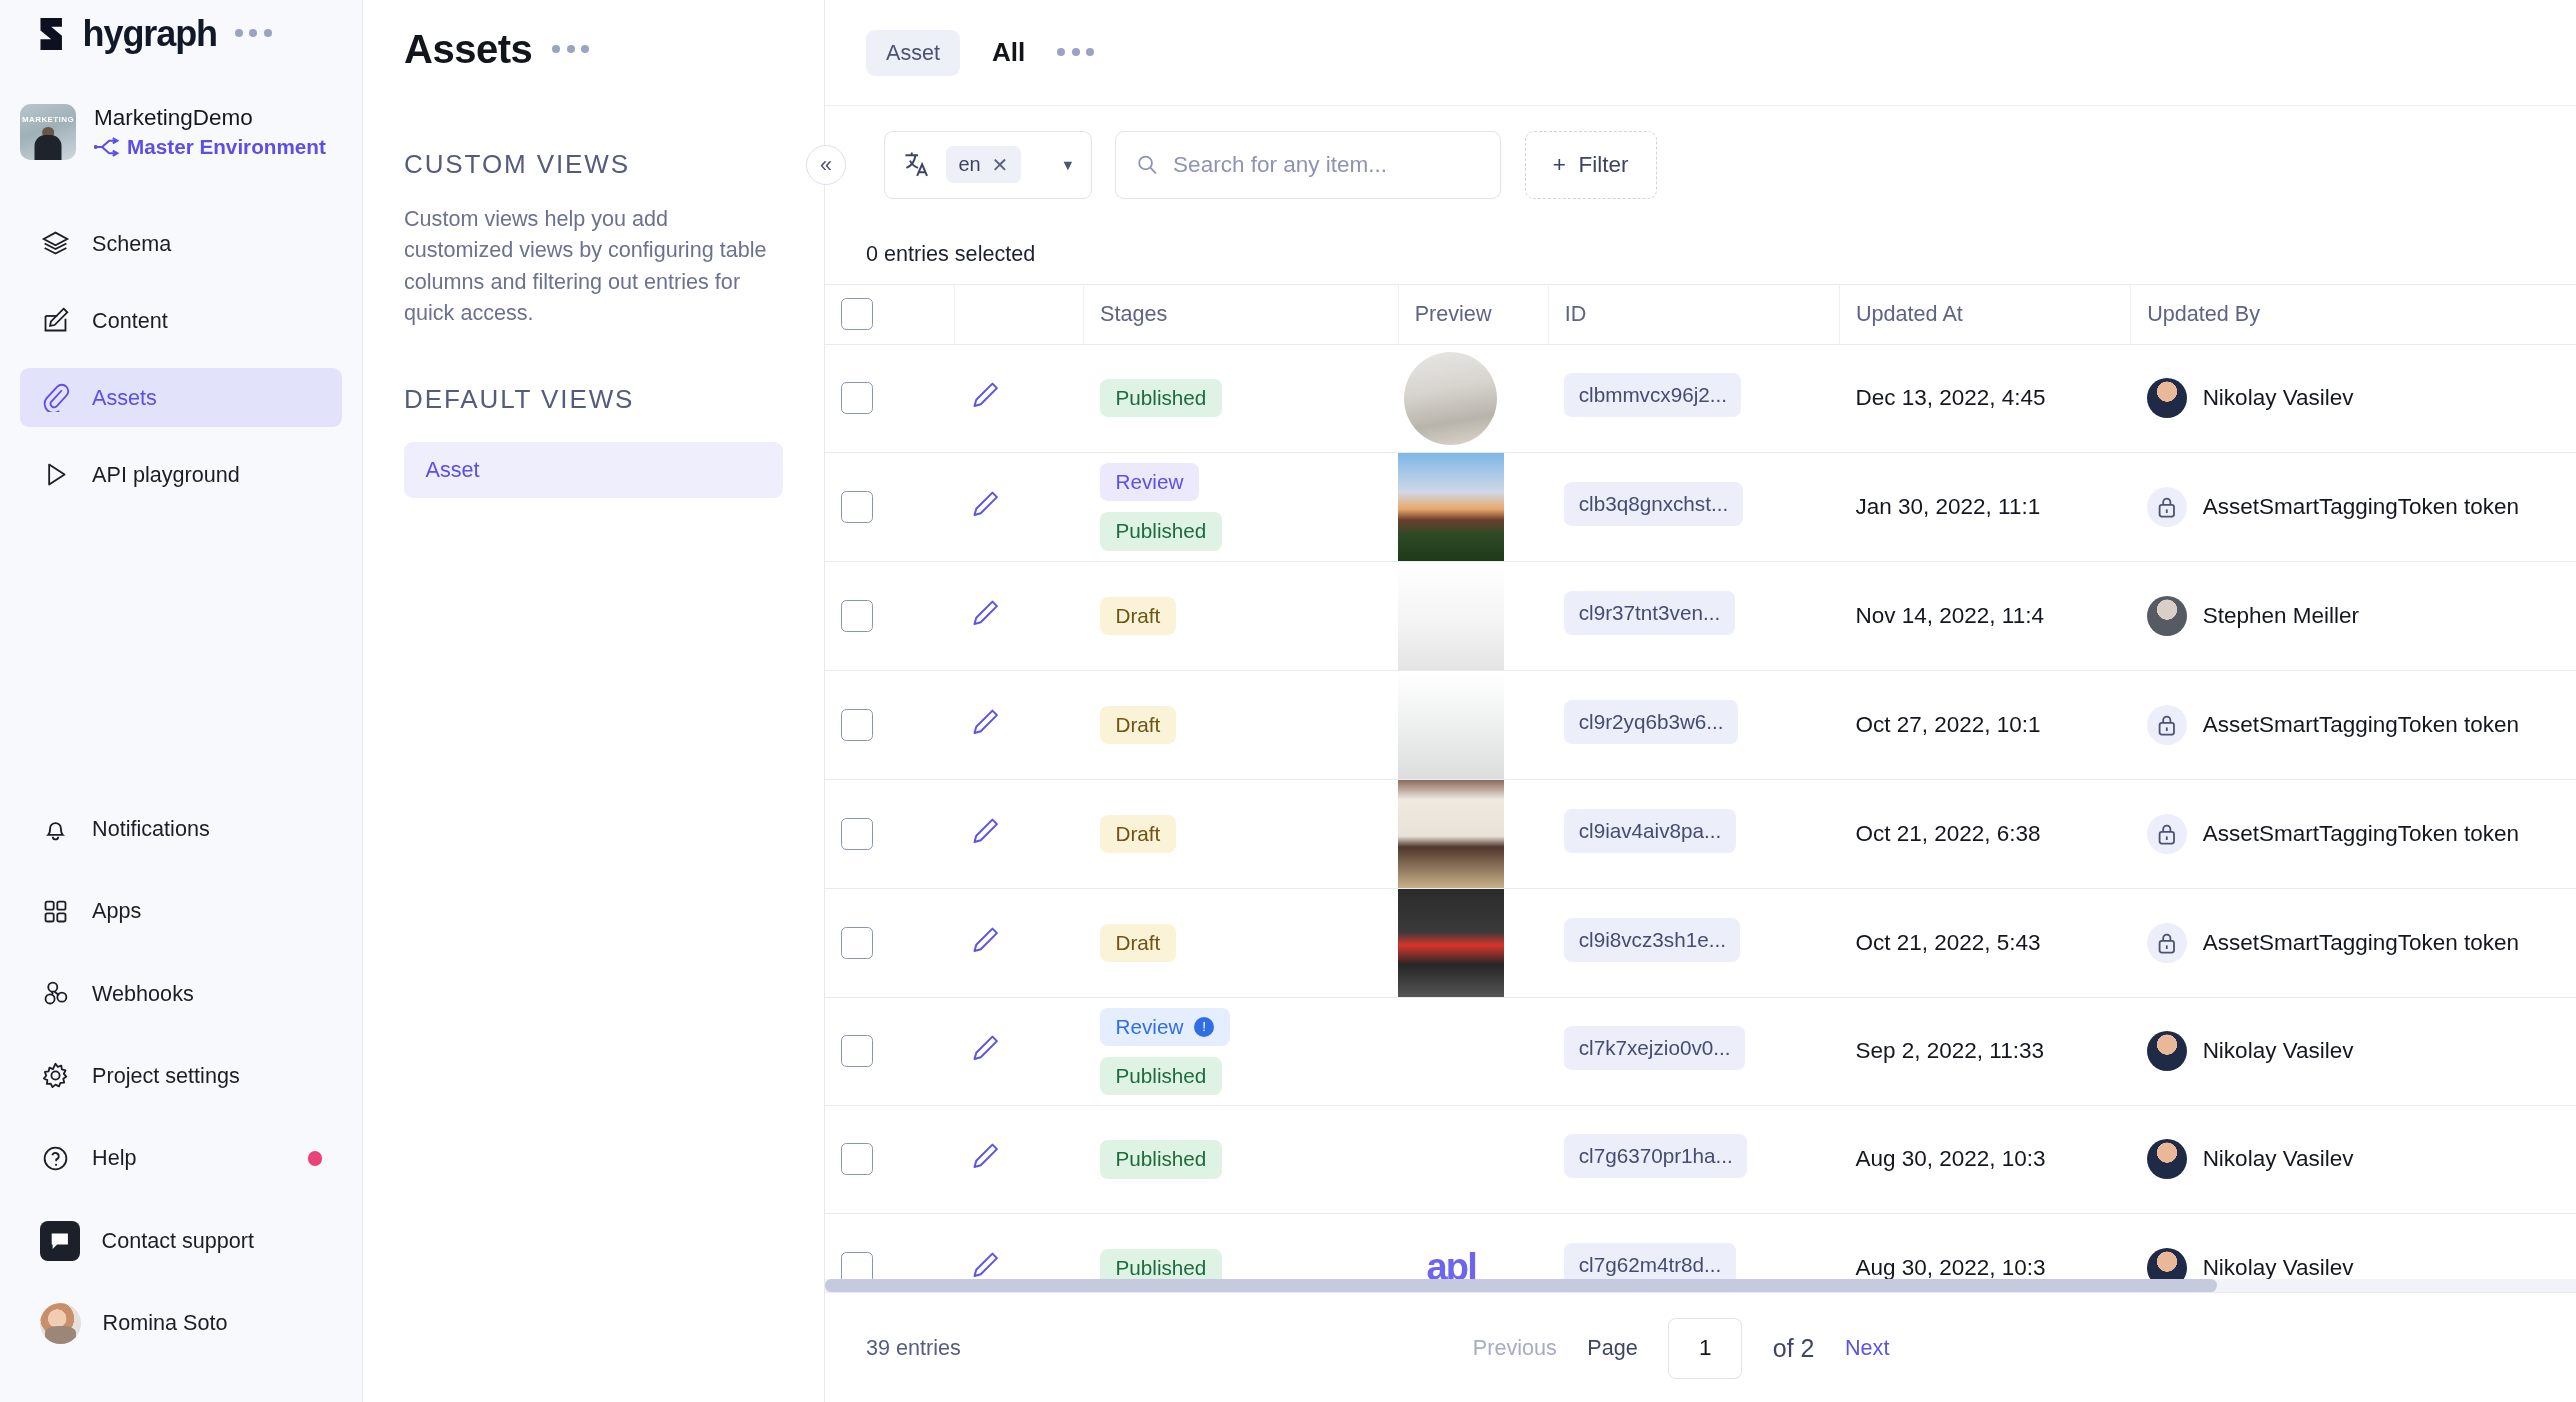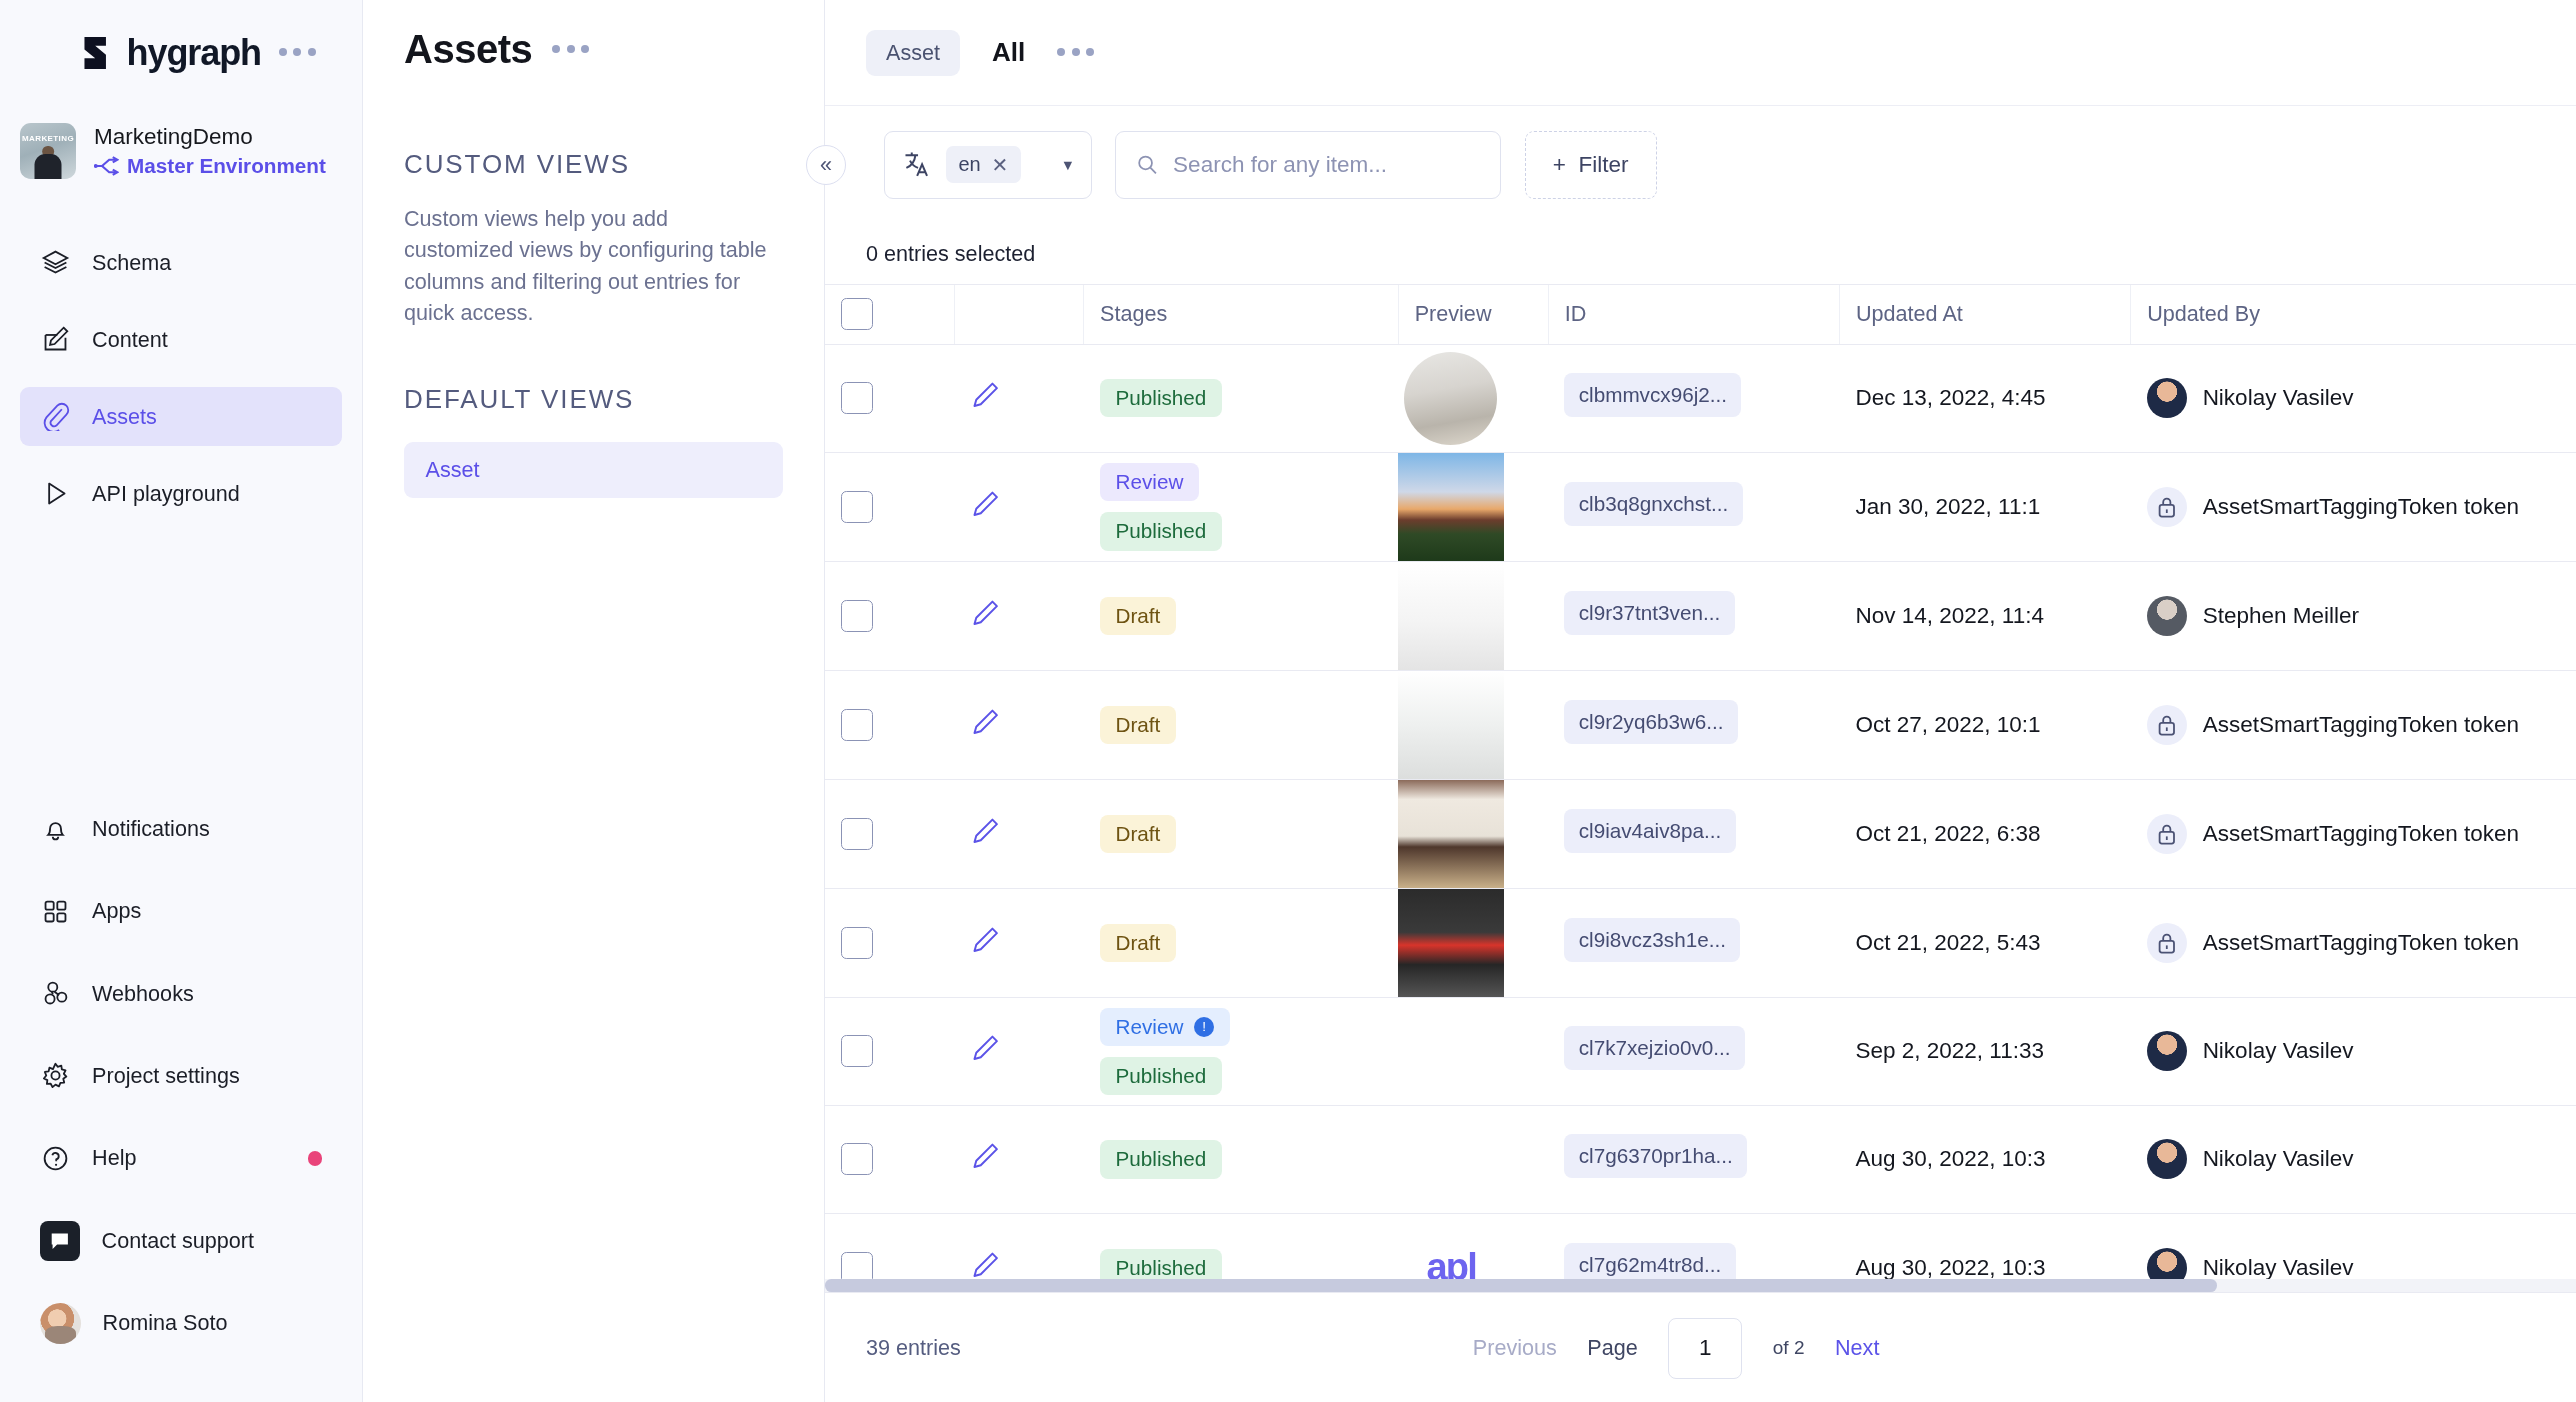--- a/index.html
+++ b/index.html
@@ -13,21 +13,21 @@
 
   
   .sidebar {
     width: 363px; height: 1403px;
     background: #f8f9fd;
     border-right: 0.9px solid #e7e9f2;
     display: flex; flex-direction: column;
     flex: 0 0 363px;
     position: relative;
   }
-  .brand-row { display: flex; align-items: center; padding: 32px 0 0 36px; gap: 18px; margin-left: 44px; }
+  .brand-row { display: flex; align-items: center; padding: 13px 0 0 36px; gap: 18px; }
   .brand-logo { display: flex; align-items: center; gap: 12.6px; }
   .brand-mark { width: 34px; height: 40px; }
   .brand-word { font-size: 36px; font-weight: 700; color: #111827; letter-spacing: -1.1px; }
   .dots3 { display: flex; gap: 6.3px; align-items: center; padding-bottom: 1.8px; }
   .dots3 span { width: 8px; height: 8px; border-radius: 50%; background: #9aa3c4; display:block; }
 
   .project-row { display: flex; align-items: center; gap: 18px; padding: 49px 0 0 20px; }
   .project-thumb {
     width: 56px; height: 56px; border-radius: 10.8px; flex: 0 0 56px;
     background: linear-gradient(160deg,#b9c6cc 0%,#9fb0b8 45%,#cfd8dc 100%);
@@ -229,21 +229,21 @@
     padding: 0 36px 0 41px; border-top: 0.9px solid #e9eaf2; background:#fff;
   }
   .entries-count { font-size: 21.6px; color: #555d80; }
   .pager { display: flex; align-items: center; gap: 30.5px; margin-left: 512px; }
   .pg-prev { font-size: 21.6px; color: #a7abc7; cursor: pointer; }
   .pg-label { font-size: 21.6px; color: #3f4663; }
   .pg-input {
     width: 74px; height: 61px; border: 0.9px solid #dfe2ef; border-radius: 8px;
     text-align: center; font-size: 22.5px; color: #14171f; font-family: inherit; outline:none;
   }
-  .pg-of { font-size: 19px; color: #3f4663; }
+  .pg-of { font-size: 25px; color: #3f4663; }
   .pg-next { font-size: 21.6px; color: #5b53e8; cursor: pointer; }
 </style>
 </head>
 <body>
 
 <div class="app">
 
   <aside class="sidebar">
     <div class="brand-row">
       <div class="brand-logo">

